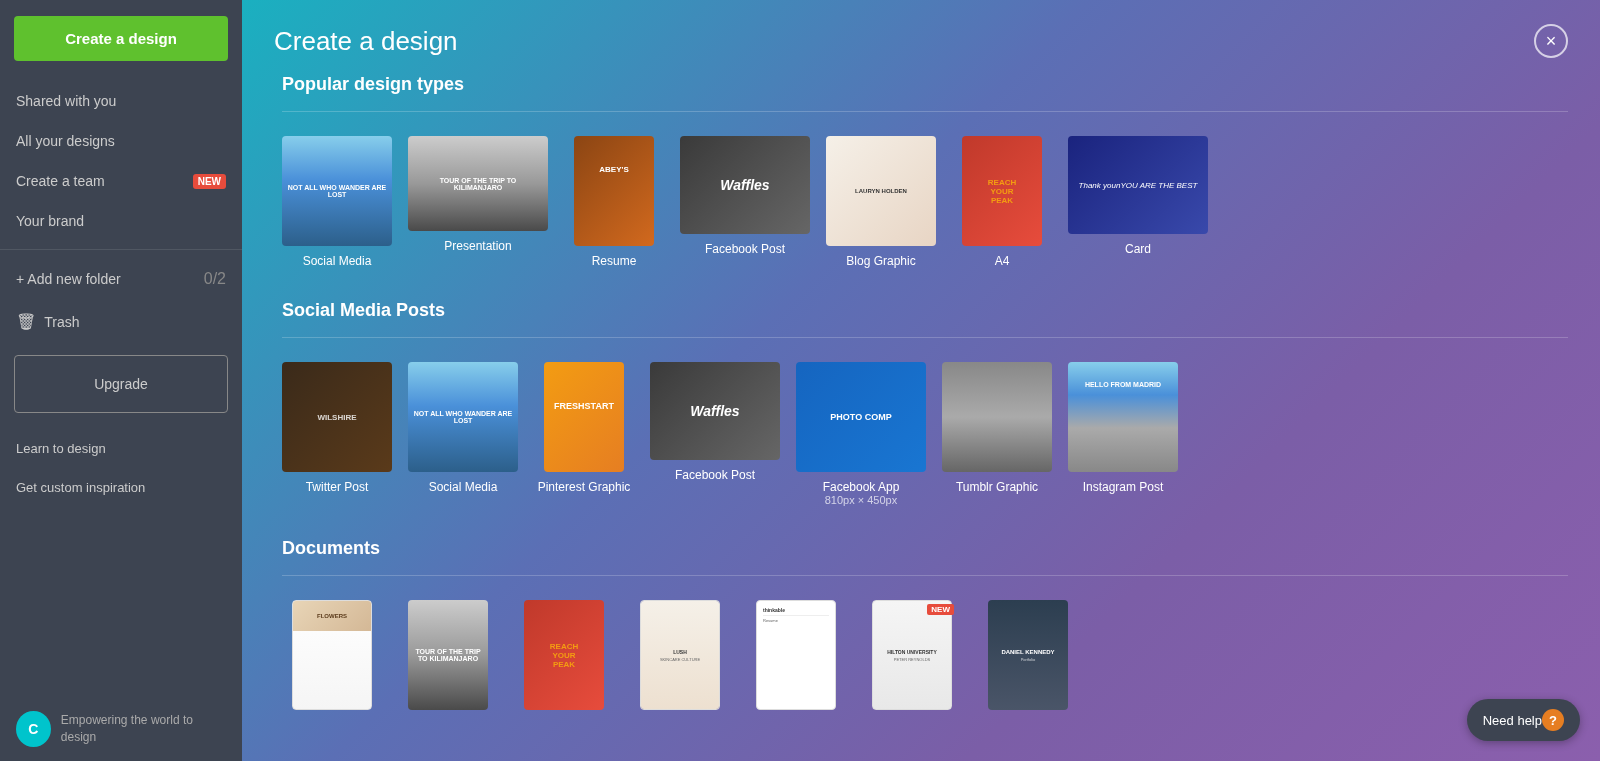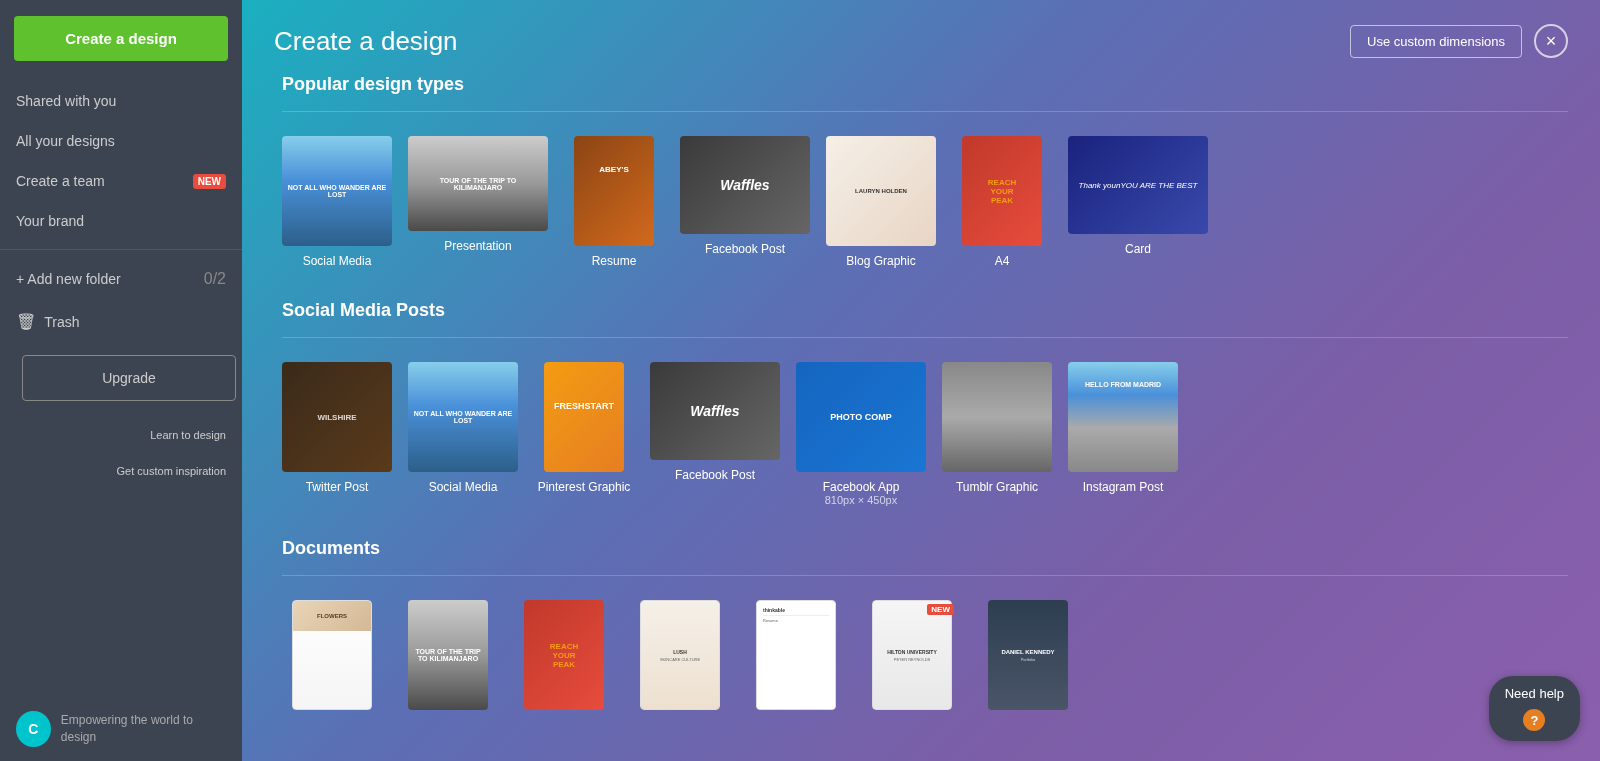--- a/index.html
+++ b/index.html
@@ -57,35 +57,35 @@
 
     .nav-item .trash-icon { font-size: 16px; }
 
     .sidebar-divider {
       border: none;
       border-top: 1px solid rgba(255,255,255,0.1);
       margin: 8px 0;
     }
 
     .upgrade-btn {
-      margin: 12px 22px;
+      margin: 12px 14px;
       background: transparent;
       border: 1px solid #888;
       color: #ccc;
       border-radius: 4px;
-      padding: 14px 0;
+      padding: 20px 0;
       font-size: 14px;
       cursor: pointer;
       width: calc(100% - 28px);
     }
 
     .sidebar-bottom-nav {
       margin-top: 4px;
     }
-    .sidebar-bottom-nav .nav-item { font-size: 11px; justify-content: flex-end; }
+    .sidebar-bottom-nav .nav-item { font-size: 13px; }
 
     .sidebar-footer {
       margin-top: auto;
       padding: 14px 16px;
       display: flex;
       align-items: center;
       gap: 10px;
     }
     .canva-logo {
       width: 36px;
@@ -211,23 +211,21 @@
       right: 20px;
       background: #3d4451;
       color: white;
       border: none;
       border-radius: 24px;
       padding: 10px 16px;
       font-size: 13px;
       cursor: pointer;
       display: flex;
       align-items: center;
-      gap: 8px;
       box-shadow: 0 2px 8px rgba(0,0,0,0.3);
-      flex-direction: column;
     }
     .help-circle {
       width: 22px; height: 22px;
       border-radius: 50%;
       background: #e67e22;
       display: flex; align-items: center; justify-content: center;
       font-size: 13px; font-weight: bold;
     }
 
     
@@ -392,21 +390,20 @@
   <div class="sidebar-footer">
     <div class="canva-logo">C</div>
     <span class="footer-text">Empowering the world to design</span>
   </div>
 </div>
 
 <div id="main">
   <div class="main-header">
     <h1 class="main-title">Create a design</h1>
     <div class="header-right">
-      <button class="custom-dimensions-btn">Use custom dimensions</button>
       <button class="close-btn">×</button>
     </div>
   </div>
 
   <div class="section">
     <h2 class="section-title">Popular design types</h2>
     <hr class="divider">
     <div class="design-grid">
 
       <div class="design-card">

